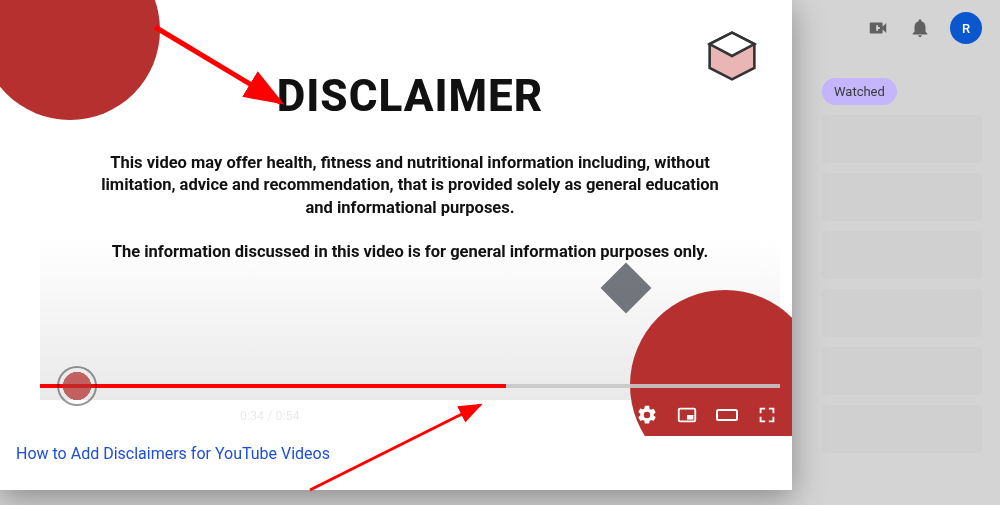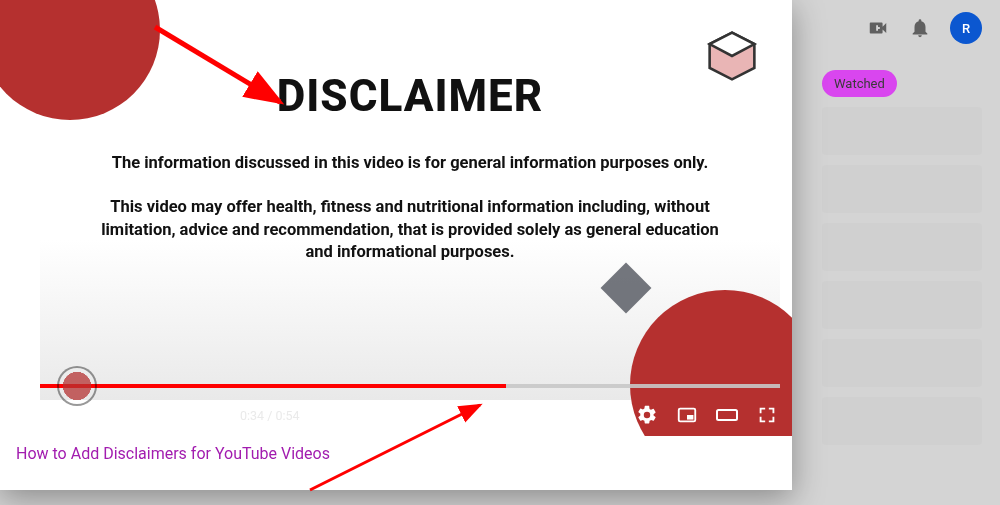--- a/index.html
+++ b/index.html
@@ -44,26 +44,27 @@
   }
   .sidebar-recs {
     position: absolute;
     top: 70px; right: 18px;
     width: 160px;
     display: flex; flex-direction: column; gap: 10px;
     z-index: 1;
   }
   .chip {
     align-self: flex-start;
-    background: #d946ef;
+    background: #c4b5fd;
     color: #3a3a3a;
     font-size: 13px;
     padding: 6px 12px;
     border-radius: 16px;
     cursor: pointer;
+    margin-top: 8px;
   }
   .rec {
     height: 48px;
     background: #d0d0d0;
     border-radius: 4px;
   }
 
   
   .overlay {
     position: absolute;
@@ -187,21 +188,21 @@
   }
   .vol-track {
     width: 60px; height: 3px; background: rgba(255,255,255,0.35); position: relative; cursor: pointer;
   }
   .vol-fill { position: absolute; left:0; top:0; bottom:0; width:100%; background:#fff; }
   .vol-knob { position:absolute; right:-6px; top:50%; width:12px; height:12px; margin-top:-6px; background:#fff; border-radius:50%; }
   .time { font-size: 12.5px; color:#eaeaea; margin-left: 6px; }
 
   .video-title {
     font-size: 16px;
-    color: #a21caf;
+    color: #1d4ed8;
     padding: 0 12px 0 16px;
   }
 
   
   .arrow {
     position: absolute;
     z-index: 10;
     pointer-events: none;
   }
   .arrow svg { overflow: visible; }
@@ -245,22 +246,22 @@
       <div class="deco-tl"></div>
       <div class="deco-br"></div>
       <div class="hexagon">
         <svg viewBox="0 0 100 100">
           <polygon points="50,5 93,27 93,73 50,95 7,73 7,27" fill="#e9b5b5" stroke="#333" stroke-width="5"></polygon>
           <polygon points="50,5 93,27 50,50 7,27" fill="#fff" stroke="#333" stroke-width="5"></polygon>
         </svg>
       </div>
       <div class="slide-content">
         <div class="slide-title">DISCLAIMER</div>
+        <div class="slide-p">This video may offer health, fitness and nutritional information including, without limitation, advice and recommendation, that is provided solely as general education and informational purposes.</div>
         <div class="slide-p">The information discussed in this video is for general information purposes only.</div>
-        <div class="slide-p">This video may offer health, fitness and nutritional information including, without limitation, advice and recommendation, that is provided solely as general education and informational purposes.</div>
       </div>
     </div>
 
     <div class="progress-row">
       <div class="progress-track">
         <div class="progress-fill" id="progressFill" style="width: 63%;"></div>
         <div class="progress-thumb" id="progressThumb" style="left: 5%;"></div>
       </div>
     </div>
 

